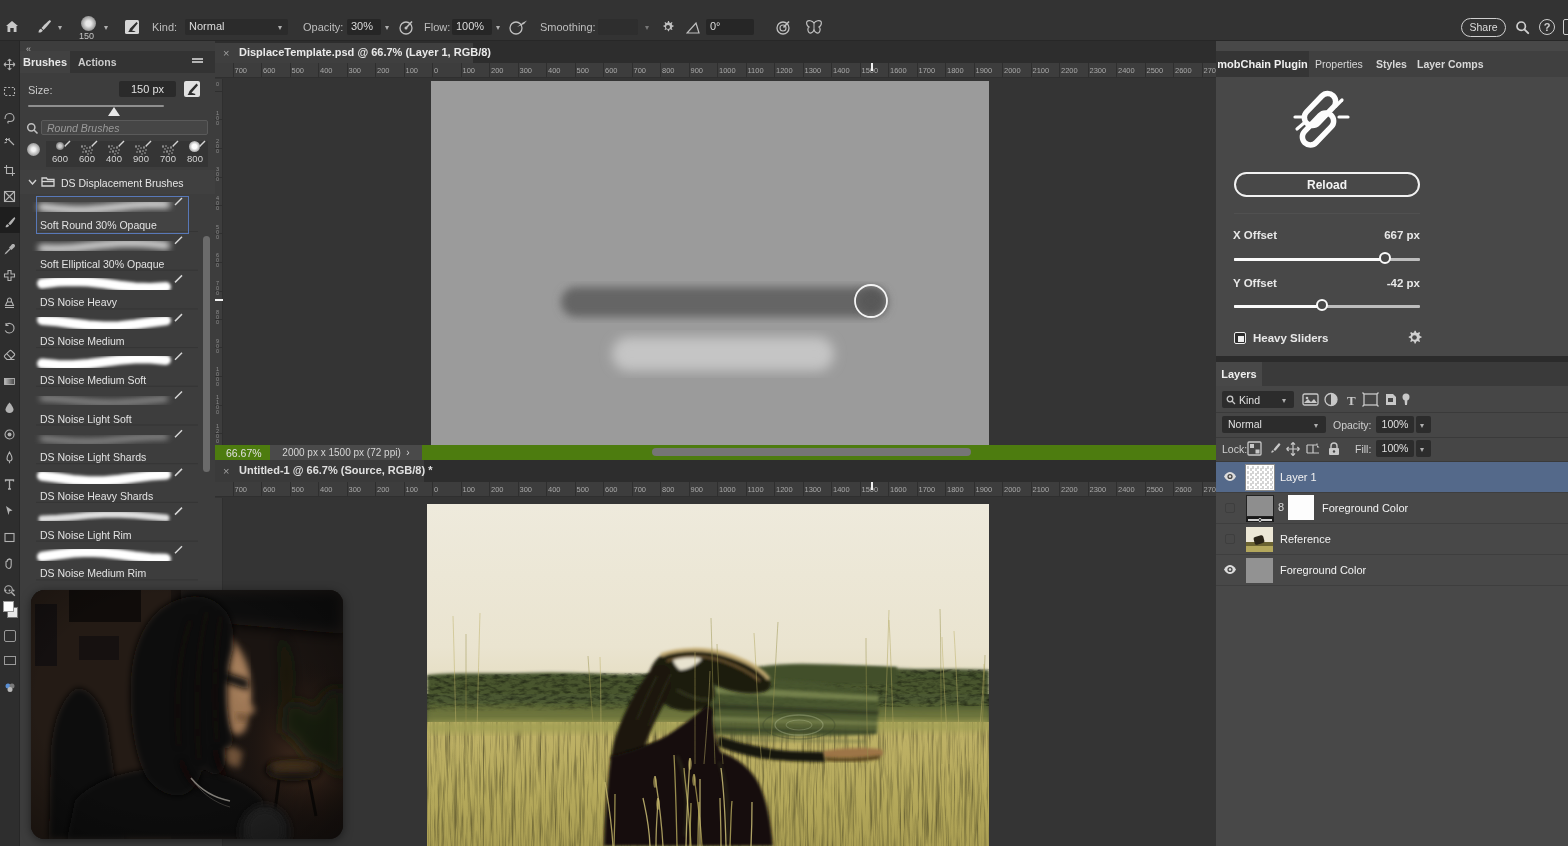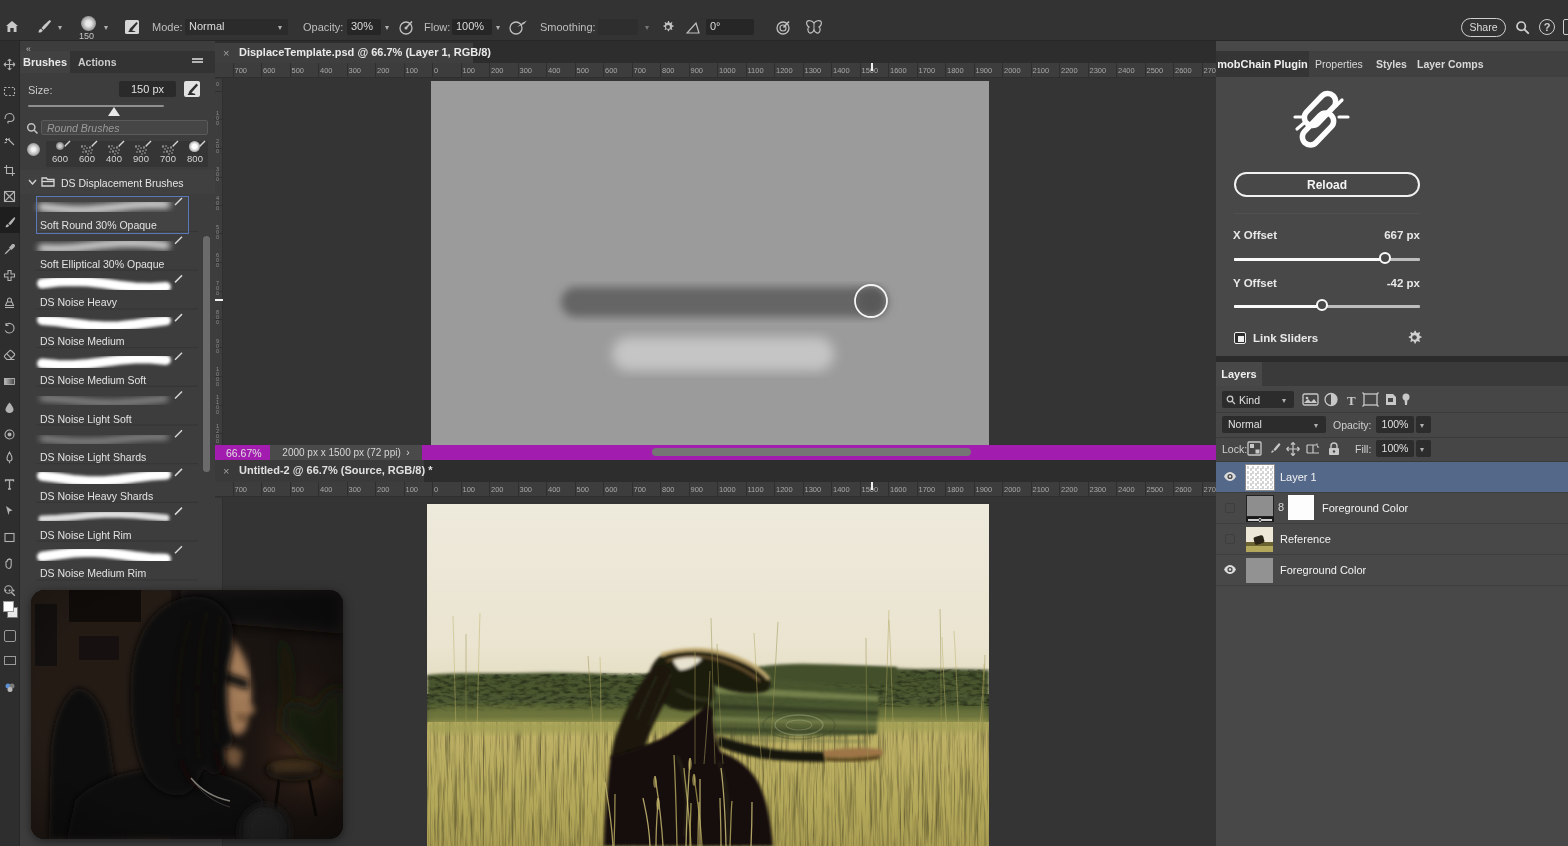--- a/index.html
+++ b/index.html
@@ -28,21 +28,21 @@
         <path d="M5 9.7 C3.5 10 2.5 11.5 2.5 13.5 C4.5 13.8 6.3 12.7 6.8 11.4 Z" fill="#c9c9c9"></path>
       </svg>
 <div class="abs chev" style="left:58px;">▾</div>
 <div class="abs" style="left:81px;top:2px;width:15px;height:15px;border-radius:50%;background:radial-gradient(circle,#e8e8e8 25%,#8a8a8a 75%,#333 100%);"></div>
 <div class="abs" style="left:79px;top:17px;font-size:9px;color:#c5c5c5;">150</div>
 <div class="abs chev" style="left:104px;">▾</div>
 <svg class="abs" style="left:124px;top:5px" width="16" height="16" viewBox="0 0 16 16">
         <rect x="1" y="1" width="14" height="14" rx="1.5" fill="#d6d6d6"></rect>
         <path d="M12.5 3 L6 9.5 L5 12 L4 13 L11 13 L11.5 12.5 L8 11.5 L13.8 4.3 Z" fill="#2e2e2e"></path>
       </svg>
-<div class="abs lbl" style="left:152px;">Mode:</div>
+<div class="abs lbl" style="left:152px;">Kind:</div>
 <div class="abs valbox" style="left:185px;width:103px;background:#2b2b2b;">Normal</div>
 <div class="abs chev" style="left:278px;">▾</div>
 <div class="abs lbl" style="left:303px;">Opacity:</div>
 <div class="abs valbox" style="left:347px;width:34px;">30%</div>
 <div class="abs chev" style="left:385px;">▾</div>
 <svg class="abs" style="left:398px;top:5px" width="17" height="17" viewBox="0 0 17 17">
         <circle cx="8" cy="9" r="6" fill="none" stroke="#c0c0c0" stroke-width="1.3"></circle>
         <path d="M8.5 8.5 L14 2.5" stroke="#c0c0c0" stroke-width="1.6"></path>
         <circle cx="8" cy="9" r="1.5" fill="#c0c0c0"></circle>
       </svg>
@@ -467,29 +467,29 @@
             </filter>
             <filter id="cb2" x="-20%" y="-20%" width="140%" height="140%">
               <feGaussianBlur stdDeviation="6"></feGaussianBlur>
             </filter>
           </defs>
 <rect x="130" y="206" width="327" height="30" rx="15" fill="#656565" filter="url(#cb1)"></rect>
 <circle cx="440" cy="220" r="13" fill="#585858" filter="url(#cb1)"></circle>
 <rect x="181" y="256" width="222" height="34" rx="17" fill="#c5c5c5" filter="url(#cb2)"></rect>
 <circle cx="440" cy="220" r="16" fill="none" stroke="#f4f4f4" stroke-width="1.8"></circle>
 </svg></div>
-<div class="abs" style="left:0;top:404px;width:1001px;height:15px;background:#a21caf;">
+<div class="abs" style="left:0;top:404px;width:1001px;height:15px;background:#4d7c0f;">
 <div class="abs" style="left:11px;top:2px;color:#e0e0e0;font-size:10.5px;">66.67%</div>
 <div class="abs" style="left:55px;top:0px;width:152px;height:15px;background:#4a4a4a;color:#d5d5d5;font-size:10px;text-align:center;line-height:15px;">2000 px x 1500 px (72 ppi) &nbsp;›</div>
 <div class="abs" style="left:437px;top:3px;width:319px;height:8px;background:#757575;border-radius:4px;"></div>
 </div>
 <div class="abs" style="left:0;top:419px;width:1001px;height:22px;background:#2d2d2d;"></div>
 <div class="abs" style="left:0;top:419px;width:209px;height:22px;background:#3a3a3a;"></div>
 <div class="abs" style="left:8px;top:424px;color:#9f9f9f;font-size:11px;">×</div>
-<div class="abs" style="left:24px;top:423px;color:#e0e0e0;font-size:11px;font-weight:bold;">Untitled-2 @ 66.7% (Source, RGB/8) *</div>
+<div class="abs" style="left:24px;top:423px;color:#e0e0e0;font-size:11px;font-weight:bold;">Untitled-1 @ 66.7% (Source, RGB/8) *</div>
 <div class="abs" style="left:0;top:441px;width:1001px;height:15px;background:#3d3d3d;border-bottom:1px solid #2f2f2f;overflow:hidden;">
         <div class="abs" style="left:19.5px;top:3px;font-size:7.5px;color:#a8a8a8;">700</div>
         <div class="abs" style="left:17.5px;top:0;width:1px;height:15px;background:#2f2f2f;"></div>
         <div class="abs" style="left:48.0px;top:3px;font-size:7.5px;color:#a8a8a8;">600</div>
         <div class="abs" style="left:46.0px;top:0;width:1px;height:15px;background:#2f2f2f;"></div>
         <div class="abs" style="left:76.5px;top:3px;font-size:7.5px;color:#a8a8a8;">500</div>
         <div class="abs" style="left:74.5px;top:0;width:1px;height:15px;background:#2f2f2f;"></div>
         <div class="abs" style="left:105.0px;top:3px;font-size:7.5px;color:#a8a8a8;">400</div>
         <div class="abs" style="left:103.0px;top:0;width:1px;height:15px;background:#2f2f2f;"></div>
         <div class="abs" style="left:133.5px;top:3px;font-size:7.5px;color:#a8a8a8;">300</div>
@@ -711,21 +711,21 @@
 <div class="abs" style="left:18px;top:217px;width:186px;height:2.5px;background:#bdbdbd;border-radius:1px;"></div>
 <div class="abs" style="left:18px;top:217px;width:152px;height:2.5px;background:#fafafa;border-radius:1px;"></div>
 <div class="abs" style="left:163px;top:211px;width:12px;height:12px;border-radius:50%;border:2px solid #fafafa;background:#484848;"></div>
 <div class="abs" style="left:17px;top:236px;color:#e8e8e8;font-size:11.5px;font-weight:bold;">Y Offset</div>
 <div class="abs" style="left:140px;top:236px;width:64px;text-align:right;color:#e8e8e8;font-size:11.5px;font-weight:bold;">-42 px</div>
 <div class="abs" style="left:18px;top:264px;width:186px;height:2.5px;background:#bdbdbd;border-radius:1px;"></div>
 <div class="abs" style="left:18px;top:264px;width:89px;height:2.5px;background:#fafafa;border-radius:1px;"></div>
 <div class="abs" style="left:100px;top:258px;width:12px;height:12px;border-radius:50%;border:2px solid #fafafa;background:#484848;"></div>
 <div class="abs" style="left:18px;top:291px;width:12px;height:12px;border:1.5px solid #ededed;border-radius:2px;background:#2c2c2c;"></div>
 <div class="abs" style="left:21.5px;top:294.5px;width:6px;height:6px;background:#ededed;"></div>
-<div class="abs" style="left:37px;top:291px;color:#e8e8e8;font-size:11.5px;font-weight:bold;">Link Sliders</div>
+<div class="abs" style="left:37px;top:291px;color:#e8e8e8;font-size:11.5px;font-weight:bold;">Heavy Sliders</div>
 <svg class="abs" style="left:190px;top:288px" width="17" height="17" viewBox="0 0 16 16">
         <path d="M8 1.6 l1.2 0 .35 1.6 1.5.6 1.4-.9.85.85-.9 1.4.6 1.5 1.6.35 0 1.2-1.6.35-.6 1.5.9 1.4-.85.85-1.4-.9-1.5.6-.35 1.6-1.2 0-.35-1.6-1.5-.6-1.4.9-.85-.85.9-1.4-.6-1.5-1.6-.35 0-1.2 1.6-.35.6-1.5-.9-1.4.85-.85 1.4.9 1.5-.6z" fill="#cfcfcf"></path>
         <circle cx="8" cy="8" r="2.2" fill="#484848"></circle>
       </svg>
 <div class="abs" style="left:0;top:315px;width:352px;height:6px;background:#2b2b2b;"></div>
 <div class="abs" style="left:0;top:321px;width:352px;height:24px;background:#3a3a3a;"></div>
 <div class="abs" style="left:0;top:321px;width:46px;height:24px;background:#484848;color:#f0f0f0;font-size:11px;font-weight:bold;text-align:center;line-height:24px;">Layers</div>
 <div class="abs" style="left:58px;top:321px;color:#d0d0d0;font-size:11px;font-weight:bold;line-height:24px;margin-top:44px;">Channels</div>
 <div class="abs" style="left:0;top:345px;width:352px;height:27px;background:#464646;border-bottom:1px solid #3a3a3a;"></div>
 <div class="abs" style="left:6px;top:350px;width:72px;height:17px;background:#2c2c2c;border-radius:2px;"></div>

